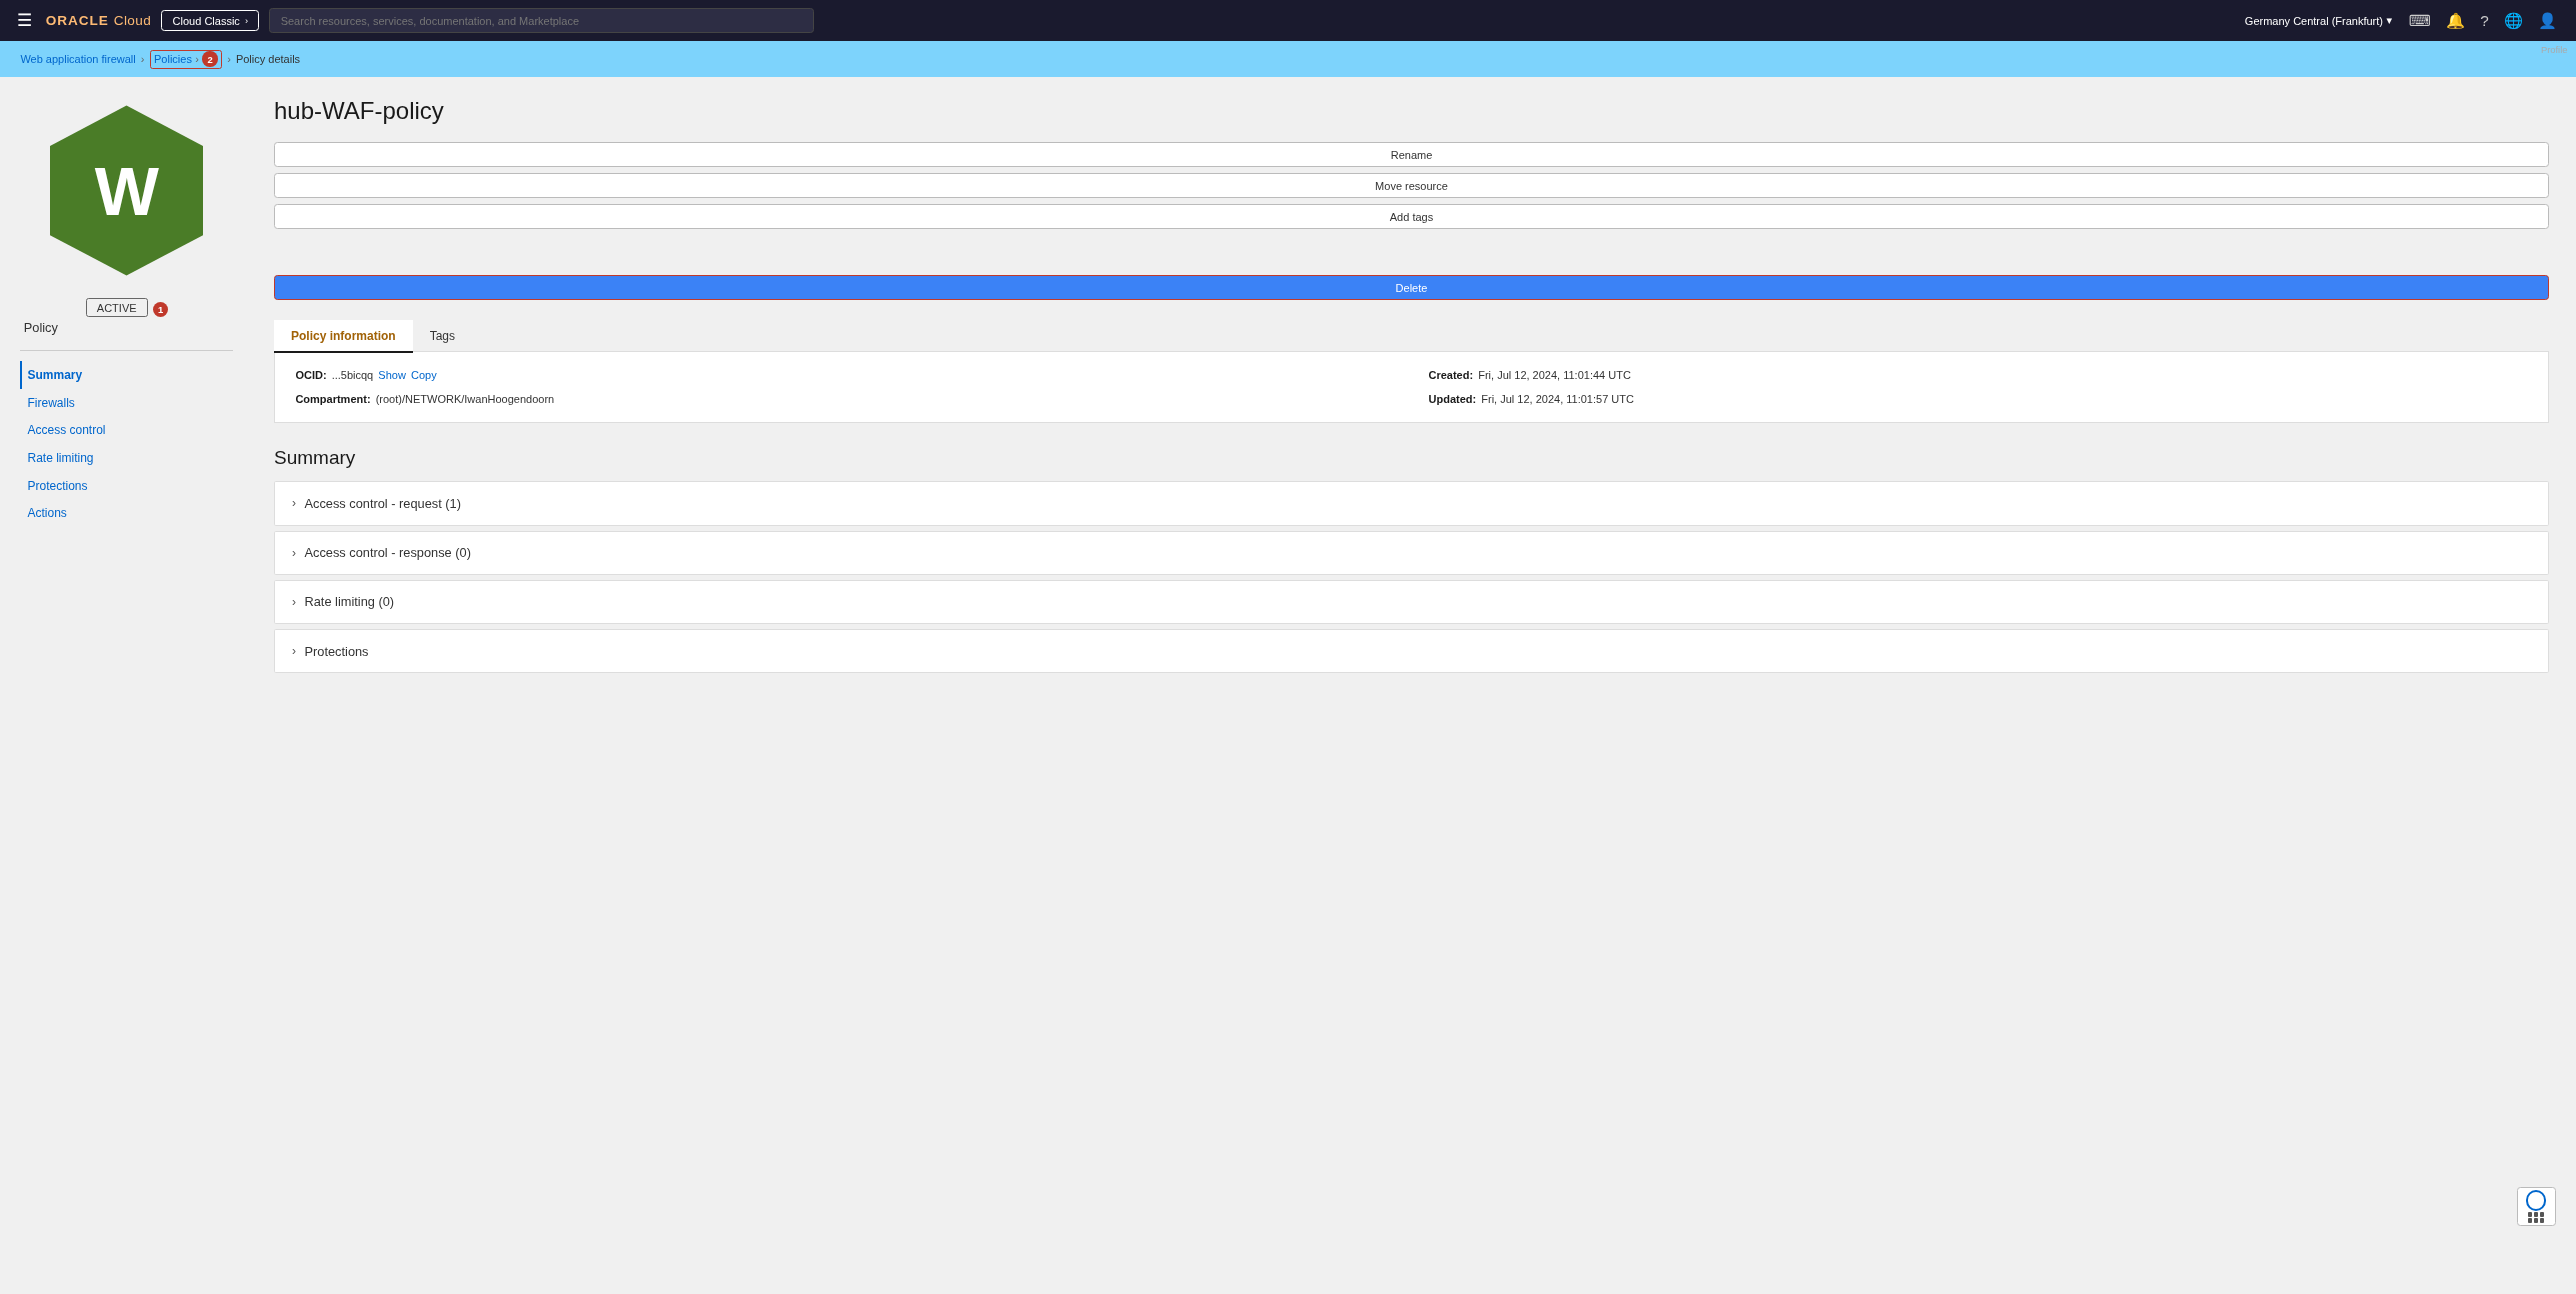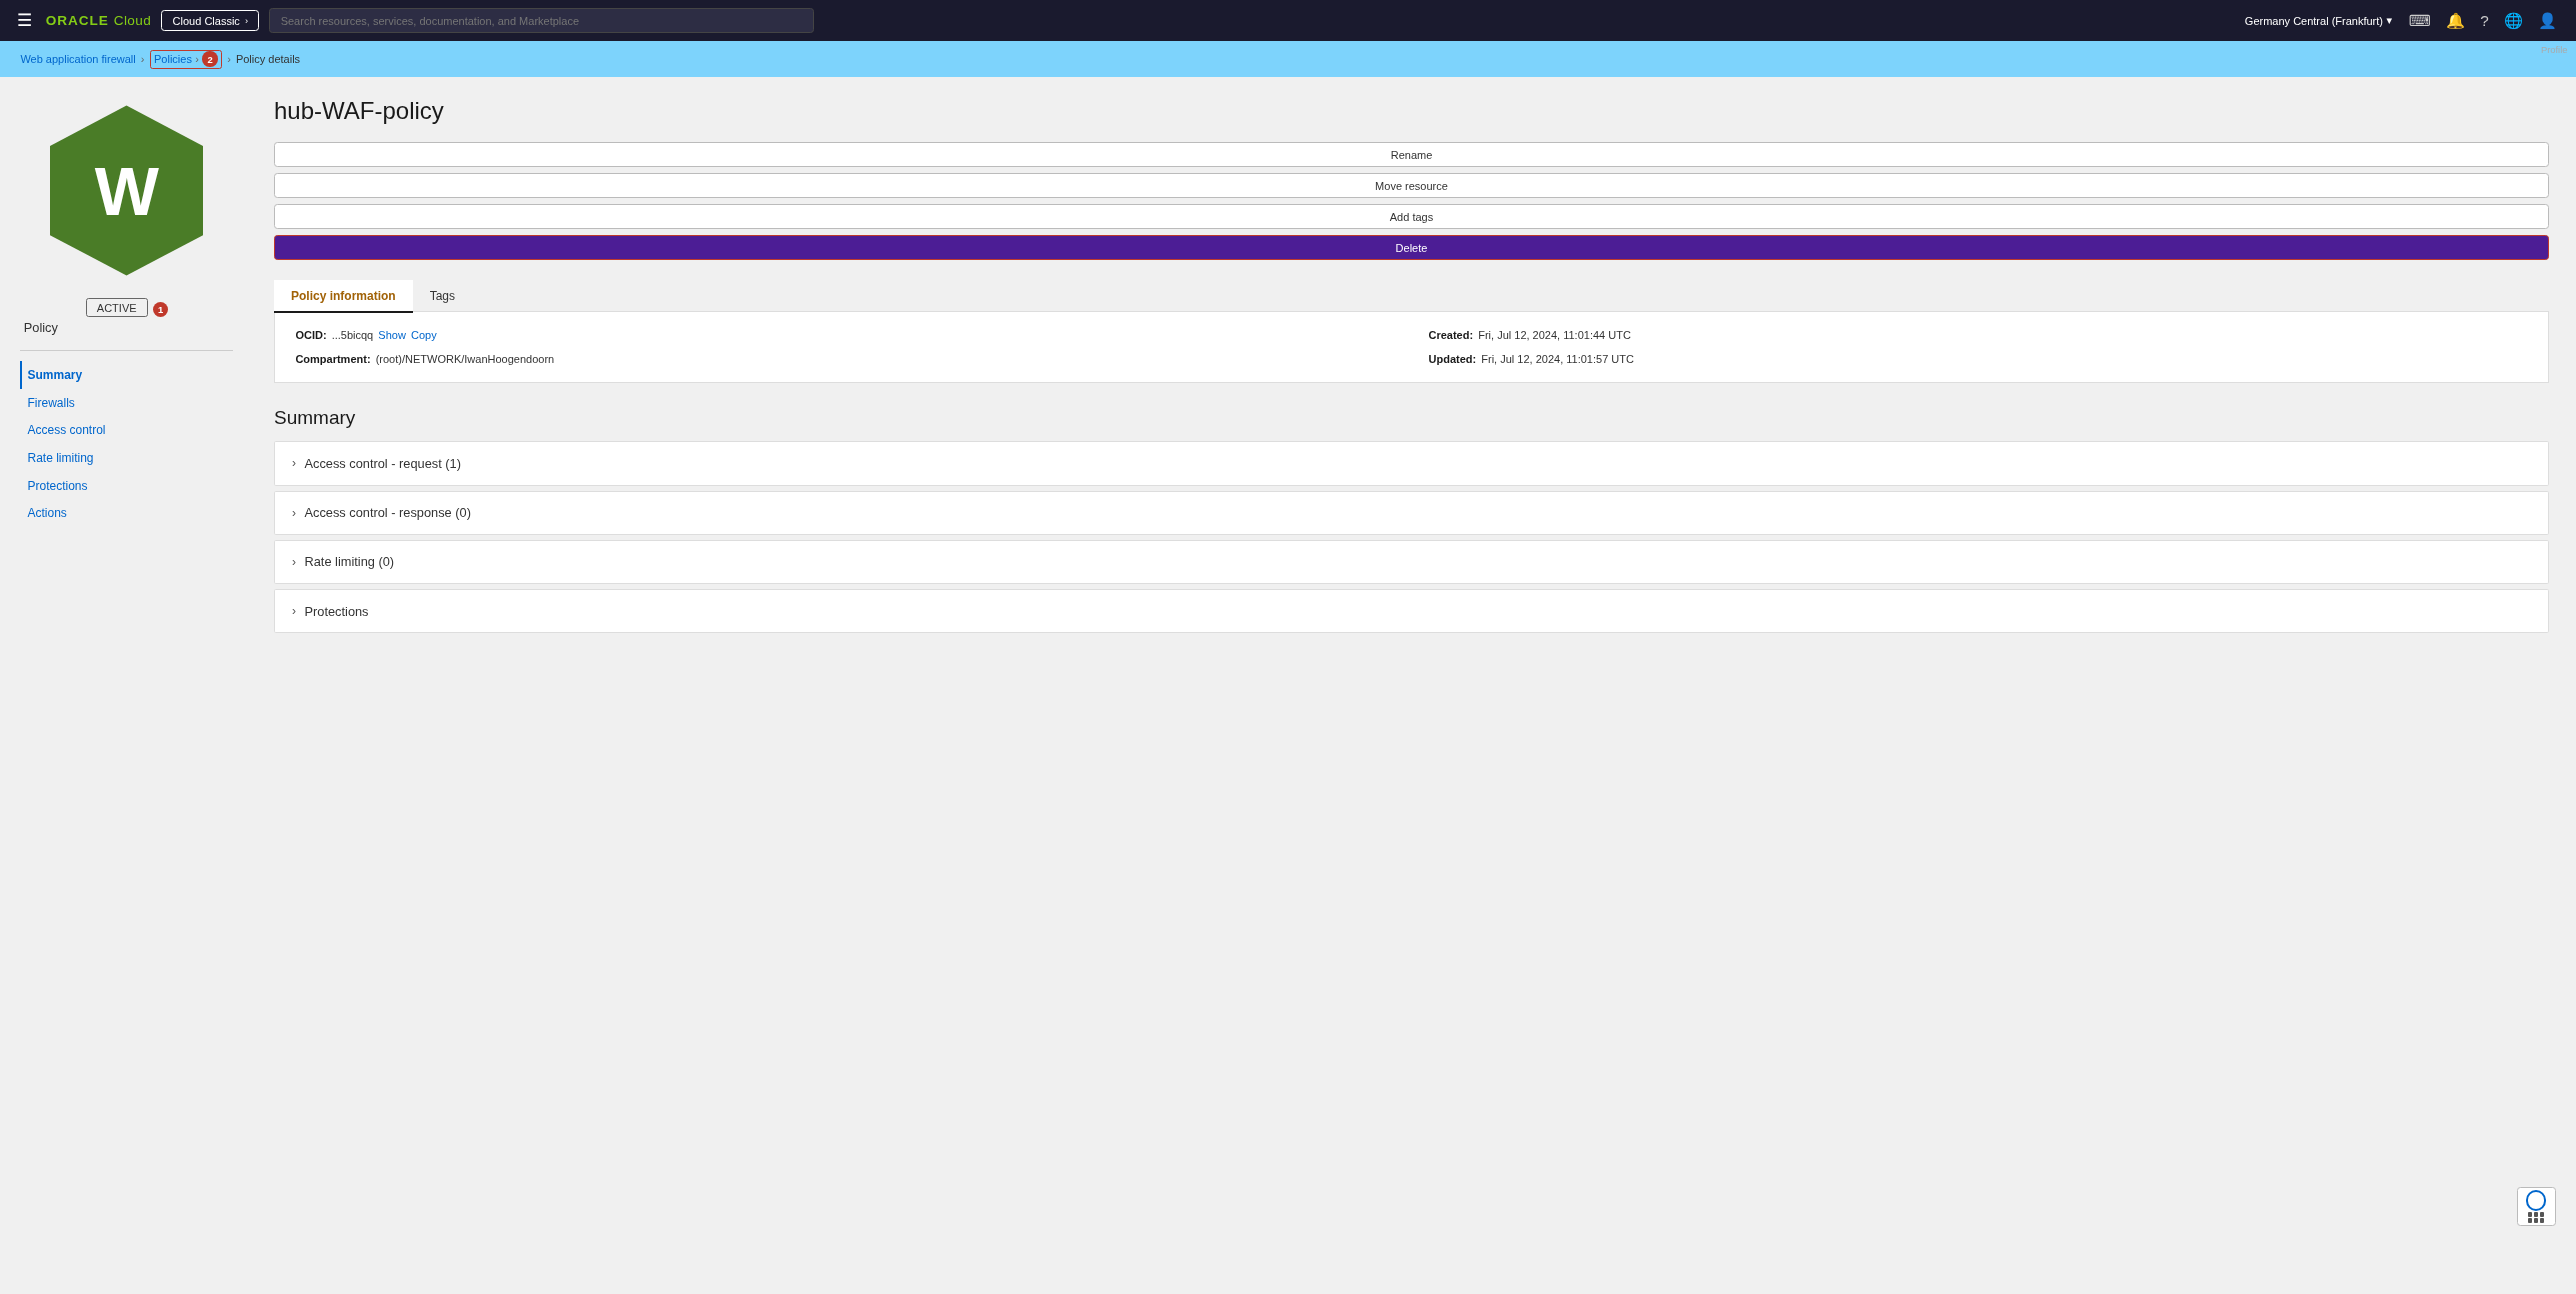--- a/index.html
+++ b/index.html
@@ -17,21 +17,21 @@
     .nav-hamburger {
       color: #fff;
       font-size: 17px;
       cursor: pointer;
       padding: 3.4px;
     }
     .oracle-logo {
       display: flex;
       align-items: center;
       gap: 5.1px;
-      color: #84cc16;
+      color: #fdba74;
       font-size: 15.3px;
       font-weight: 300;
       letter-spacing: 0.4px;
     }
     .oracle-logo .oracle-text {
       font-weight: 700;
       font-size: 13.6px;
       letter-spacing: 0.9px;
     }
     .oracle-logo .cloud-text {
@@ -244,27 +244,28 @@
     .btn-default {
       background: #fff;
       border: 1.3px solid #bbb;
       border-radius: 3.4px;
       padding: 5.1px 13.6px;
       font-size: 11px;
       cursor: pointer;
       color: #333;
     }
     .btn-danger {
-      background: #4c1d95;
+      background: #3b82f6;
       border: 1.3px solid #c0392b;
       border-radius: 3.4px;
       padding: 5.1px 13.6px;
       font-size: 11px;
       cursor: pointer;
       color: #fff;
+      margin-top: 40px;
     }
 
     
     .tabs-row {
       display: flex;
       border-bottom: 1.7px solid #ddd;
       margin-bottom: 0;
     }
     .tab-item {
       padding: 8.5px 17px;

